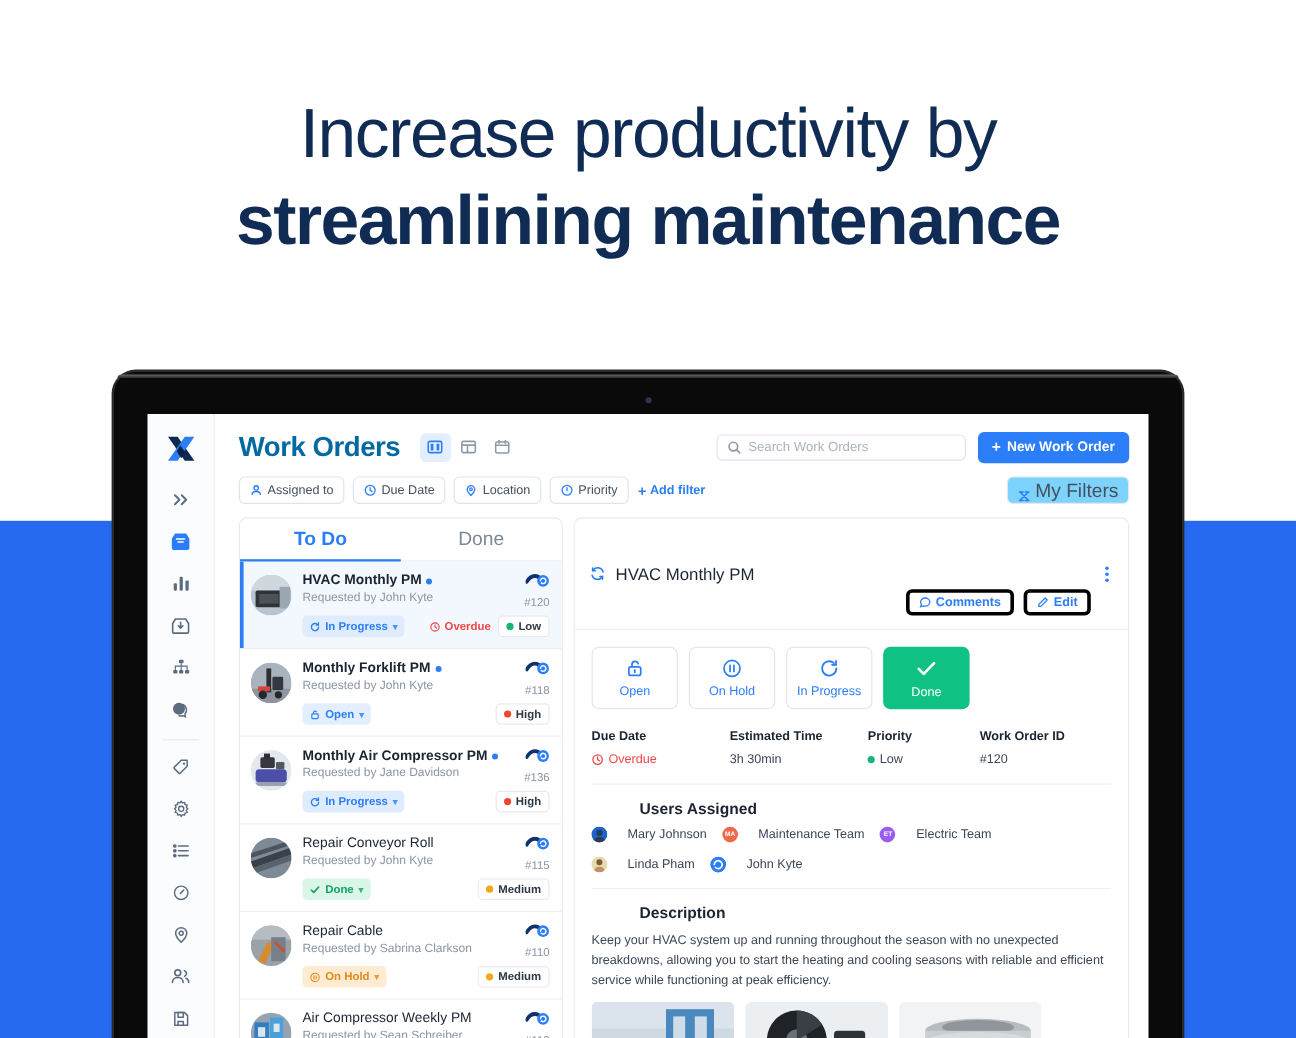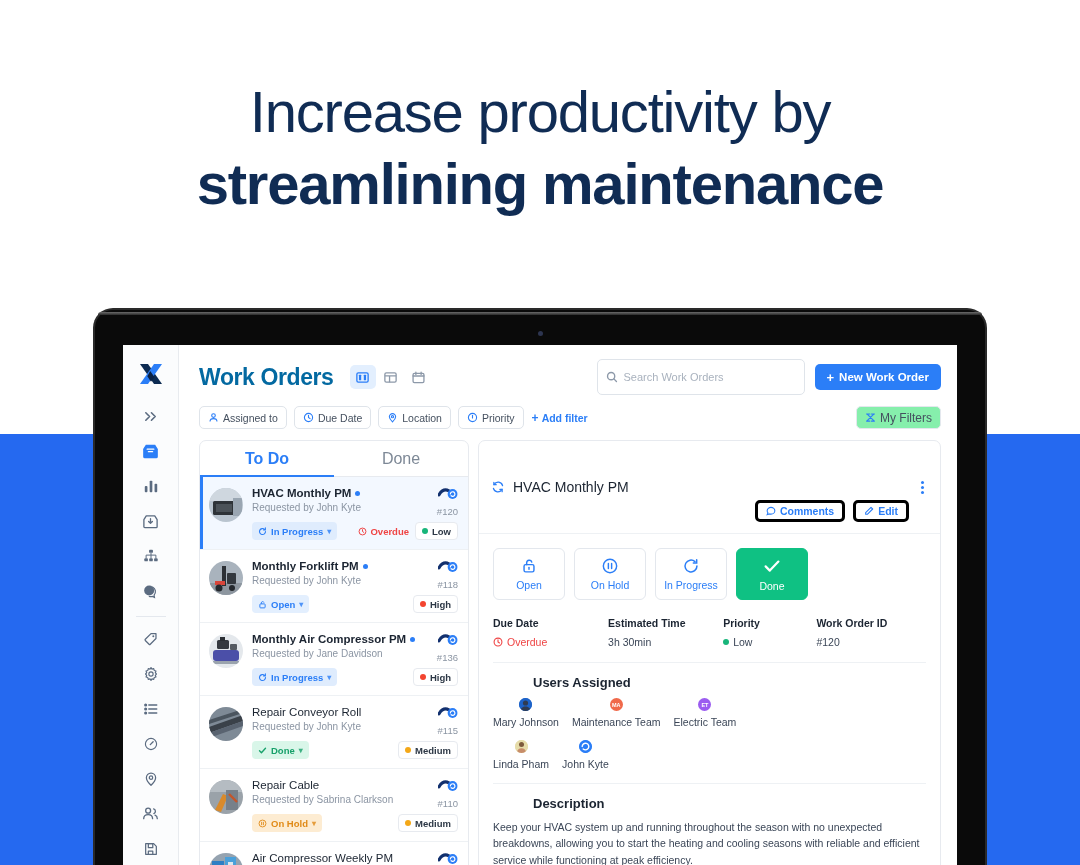--- a/index.html
+++ b/index.html
@@ -74,21 +74,21 @@
   .page-title { font-size: 23px; font-weight: 700; color: #0369a1; letter-spacing: -0.4px; }
   .view-toggle { display: flex; align-items: center; gap: 2px; margin-left: 6px; }
   .vt-btn {
     width: 26px; height: 24px; display: flex; align-items: center; justify-content: center;
     border-radius: 5px; color: #8d99a9; cursor: pointer;
   }
   .vt-btn.active { background: #e3effe; color: #2b7ef7; }
   .topbar-spacer { flex: 1; }
 
   .search-box {
-    width: 208px; height: 36px; border: 1px solid #dfe4ea; border-radius: 5px;
+    width: 208px; height: 22px; border: 1px solid #dfe4ea; border-radius: 5px;
     display: flex; align-items: center; padding: 0 8px; gap: 6px; background: #fff;
   }
   .search-box input {
     border: none; outline: none; font-size: 11px; color: #3b4657; width: 100%;
     font-family: "Liberation Sans", sans-serif; background: transparent;
   }
   .search-box input::placeholder { color: #a9b2be; }
 
   .btn-primary {
     height: 26px; background: #2b7ef7; color: #fff; border: none; border-radius: 5px;
@@ -105,23 +105,23 @@
     display: flex; align-items: center; gap: 4px; padding: 0 8px;
     font-size: 10.5px; color: #45505f; cursor: pointer;
   }
   .chip .ic { color: #2b7ef7; display: flex; }
   .add-filter {
     font-size: 10.5px; color: #2b7ef7; font-weight: 600; cursor: pointer;
     display: flex; align-items: center; gap: 3px; margin-left: 1px;
   }
   .filter-spacer { flex: 1; }
   .my-filters {
-    height: 23px; border: 1px solid #e4e8ee; border-radius: 5px; background: #86efac;
-    display: flex; align-items: center; gap: 4px; padding: 0 8px;
-    font-size: 12px; color: #45505f; cursor: pointer;
+    height: 23px; border: 1px solid #e4e8ee; border-radius: 5px; background: #7dd3fc;
+    display: flex; align-items: flex-end; gap: 4px; padding: 0 8px;
+    font-size: 16px; color: #45505f; cursor: pointer;
   }
 
   
   .content { flex: 1; display: flex; gap: 9px; padding: 0 16px 0 20px; min-height: 0; }
 
   .list-panel {
     width: 270px; flex: 0 0 270px; background: #fff;
     border: 1px solid #e7eaef; border-radius: 7px 7px 0 0;
     display: flex; flex-direction: column; overflow: hidden;
   }
@@ -220,21 +220,21 @@
     display: grid; grid-template-columns: 1.05fr 1.05fr 0.85fr 1fr;
     padding: 17px 0 14px; border-bottom: 1px solid #eef1f4;
   }
   .f-label { font-size: 10.5px; font-weight: 700; color: #1b2431; margin-bottom: 7px; }
   .f-value { font-size: 10.5px; color: #3b4657; display: flex; align-items: center; gap: 4px; }
   .f-value.overdue { color: #ef4444; }
 
   .section { padding: 12px 0 0; }
   .sec-label { font-size: 13px; font-weight: 700; color: #1b2431; margin-bottom: 8px; margin-left: 40px; }
   .people { display: flex; align-items: center; gap: 13px; flex-wrap: wrap; }
-  .person { display: flex; align-items: center; gap: 5px; font-size: 10.5px; color: #3b4657; flex-direction: column; }
+  .person { display: flex; gap: 17px; font-size: 10.5px; color: #3b4657; }
   .av { width: 13px; height: 13px; border-radius: 50%; flex: 0 0 13px; overflow: hidden;
        font-size: 5.5px; color: #fff; display: flex; align-items: center; justify-content: center; font-weight: 700; }
 
   .divider { height: 1px; background: #eef1f4; margin: 13px 0 0; }
 
   .desc-text { font-size: 10.5px; color: #3b4657; line-height: 1.55; margin-top: 7px; }
   .desc-imgs { display: flex; gap: 9px; margin-top: 10px; }
   .desc-img { width: 119px; height: 58px; border-radius: 5px; overflow: hidden; position: relative; }
 
   svg { display: block; }

